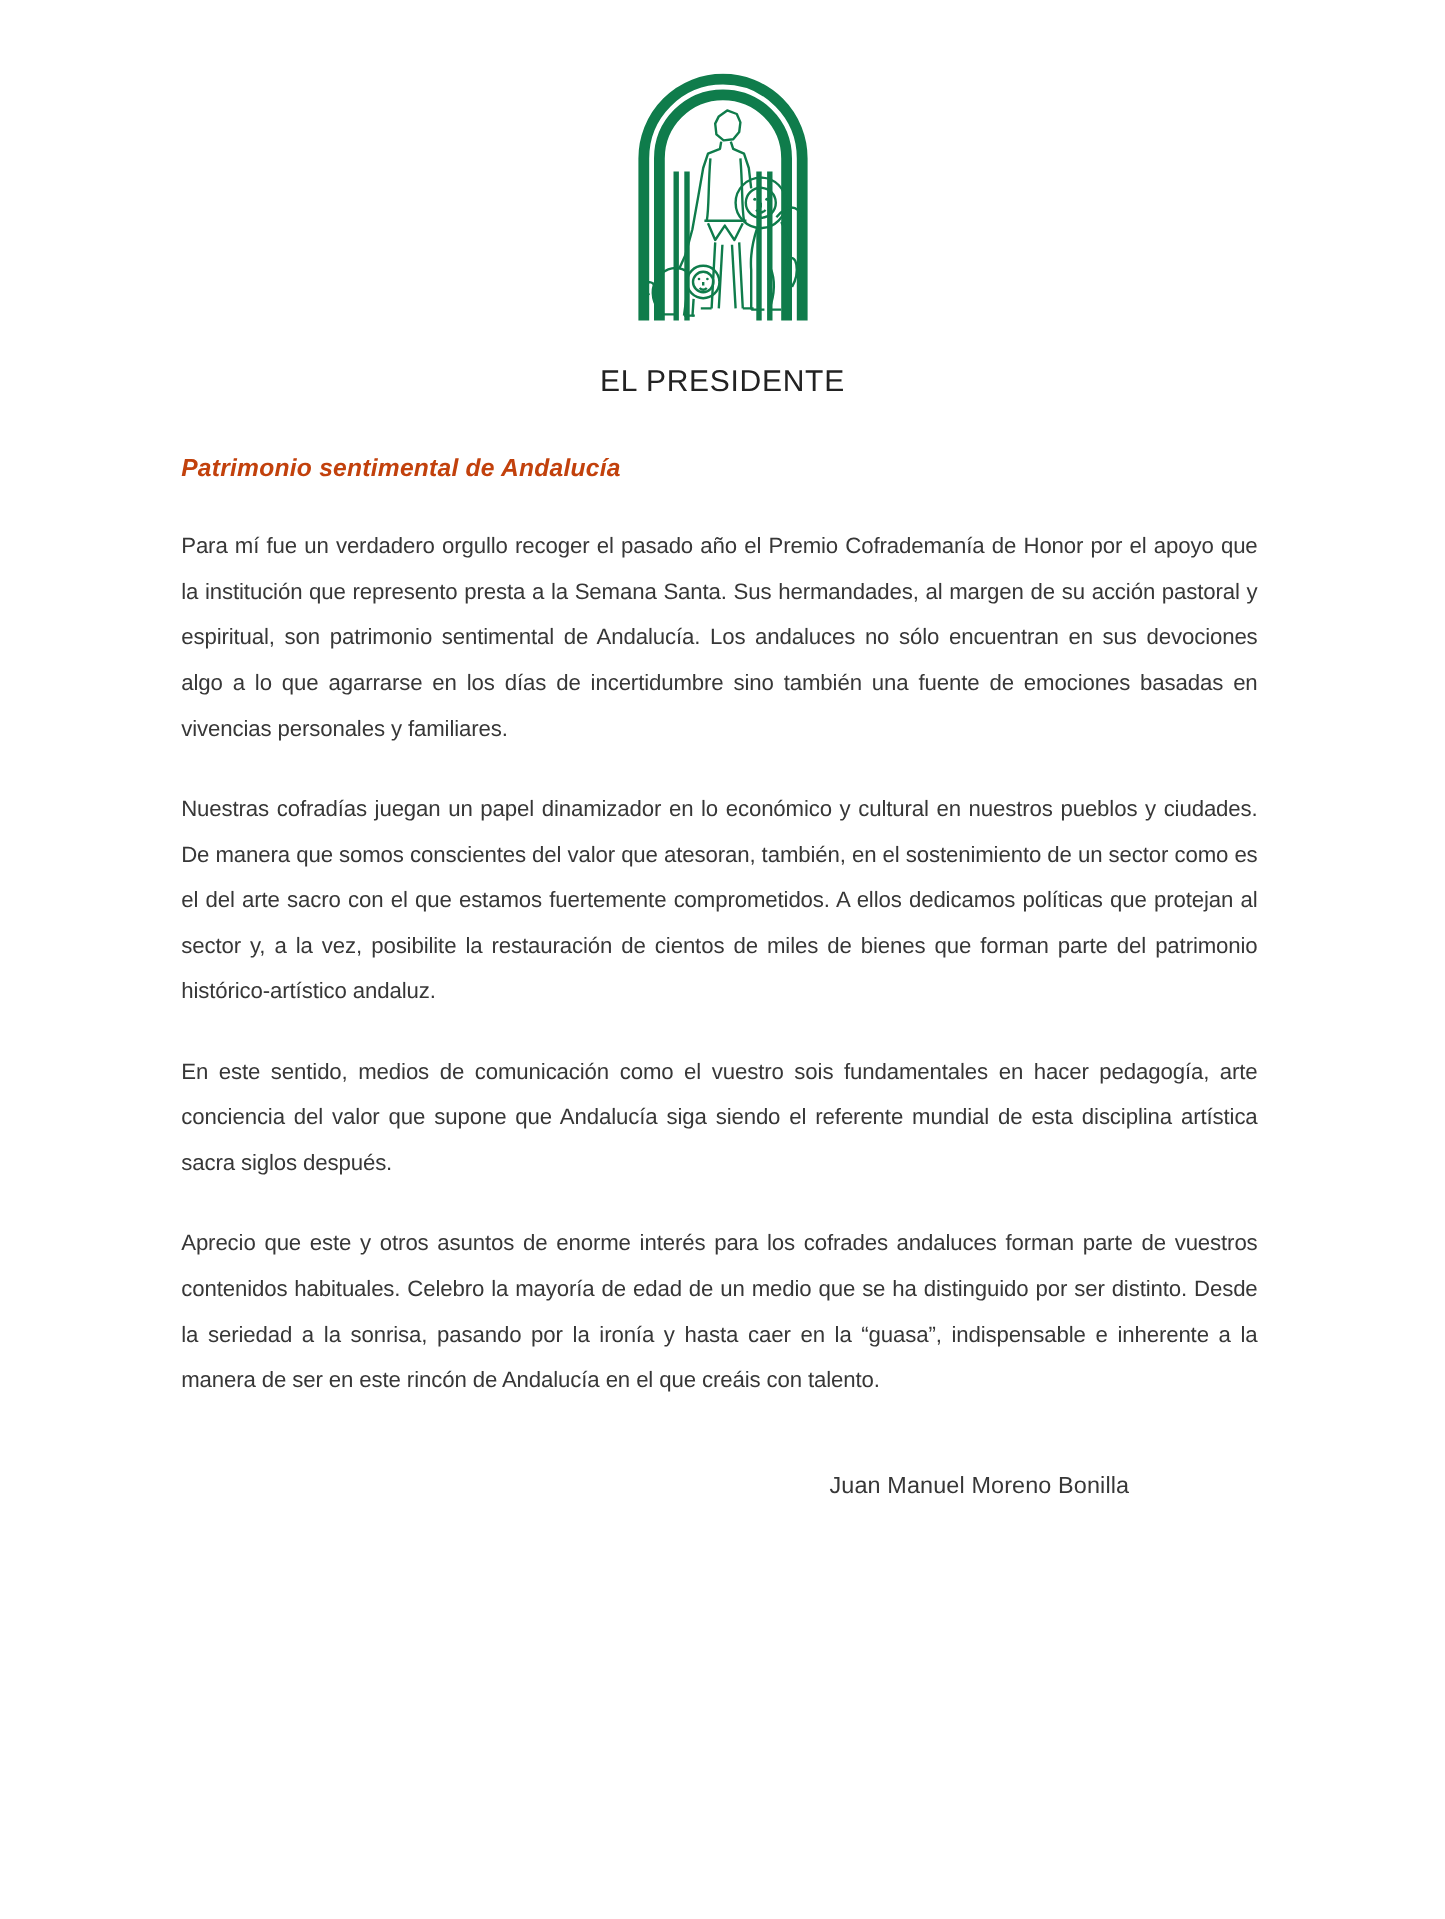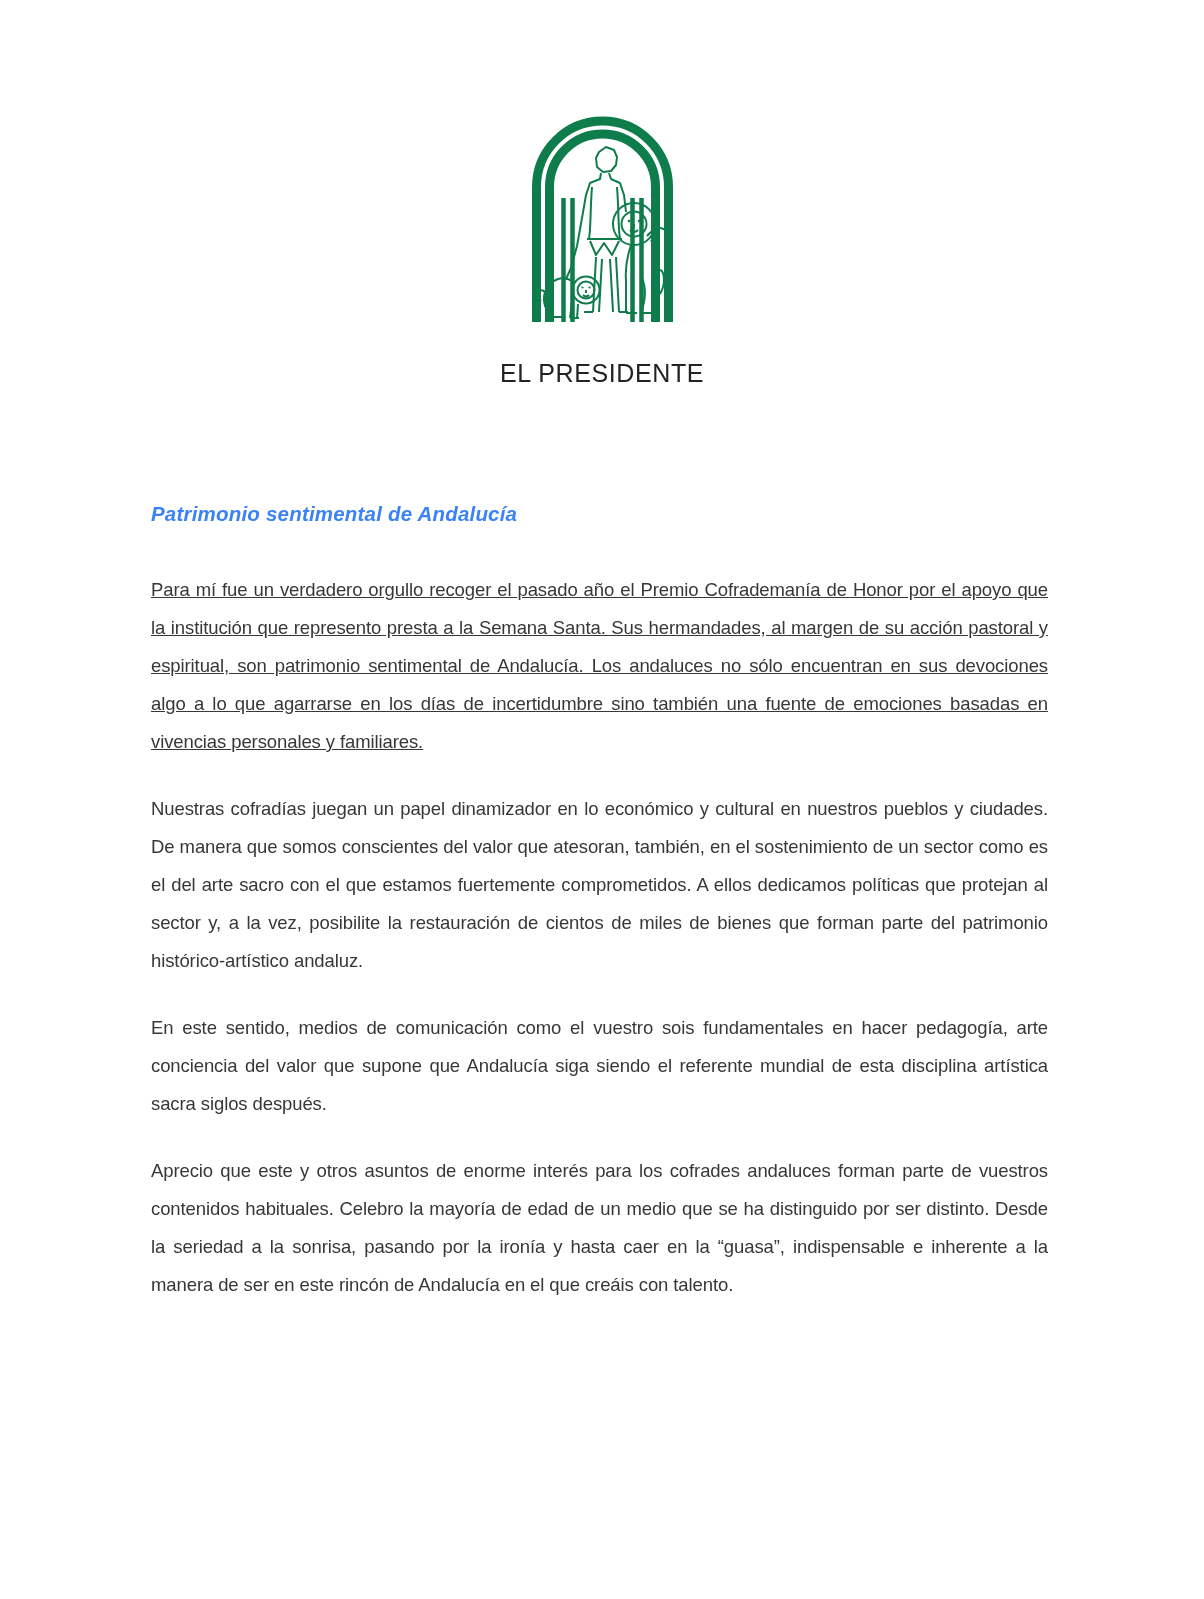--- a/index.html
+++ b/index.html
@@ -10,21 +10,21 @@
   .page {
     position: relative;
     width: 1204px;
     height: 1599px;
     margin: 0 auto;
     background: #ffffff;
     font-family: "Liberation Sans", "DejaVu Sans", sans-serif;
     color: #373737;
     overflow: hidden;
     box-sizing: border-box;
-    padding-top: 116px;
+    padding-top: 61px;
   }
   .logo-wrap {
     width: 145px;
     height: 208px;
     margin: 0 auto;
   }
   .letterhead {
     margin-top: 34px;
     text-align: center;
     color: #222222;
@@ -32,39 +32,38 @@
     line-height: 31px;
     letter-spacing: 0.6px;
   }
   .content {
     box-sizing: border-box;
     width: 100%;
     padding-left: 151px;
     padding-right: 156px;
   }
   .letter-title {
-    margin-top: 112px;
+    margin-top: 44px;
     font-size: 20.5px;
     font-weight: bold;
     font-style: italic;
-    color: #3b82f6;
+    color: #c2410c;
     letter-spacing: 0.2px;
     line-height: 26px;
   }
   .body-text p {
     margin: 0 0 29px 0;
     font-size: 18.5px;
     line-height: 38px;
     text-align: justify;
     letter-spacing: -0.1px;
     color: #373737;
   }
   .body-text p:first-child {
-    margin-top: 44px;
-    text-decoration: underline;
+    margin-top: 32px;
   }
   .signature {
     margin-top: 58px;
     text-align: right;
     padding-right: 107px;
     font-size: 19.5px;
     color: #373737;
     letter-spacing: 0.1px;
   }
 </style>
@@ -128,15 +127,16 @@
   <div class="content">
     <div class="letter-title">Patrimonio sentimental de Andalucía</div>
 
     <div class="body-text">
       <p>Para mí fue un verdadero orgullo recoger el pasado año el Premio Cofrademanía de Honor por el apoyo que la institución que represento presta a la Semana Santa. Sus hermandades, al margen de su acción pastoral y espiritual, son patrimonio sentimental de Andalucía. Los andaluces no sólo encuentran en sus devociones algo a lo que agarrarse en los días de incertidumbre sino también una fuente de emociones basadas en vivencias personales y familiares.</p>
       <p>Nuestras cofradías juegan un papel dinamizador en lo económico y cultural en nuestros pueblos y ciudades. De manera que somos conscientes del valor que atesoran, también, en el sostenimiento de un sector como es el del arte sacro con el que estamos fuertemente comprometidos. A ellos dedicamos políticas que protejan al sector y, a la vez, posibilite la restauración de cientos de miles de bienes que forman parte del patrimonio histórico-artístico andaluz.</p>
       <p>En este sentido, medios de comunicación como el vuestro sois fundamentales en hacer pedagogía, arte conciencia del valor que supone que Andalucía siga siendo el referente mundial de esta disciplina artística sacra siglos después.</p>
       <p>Aprecio que este y otros asuntos de enorme interés para los cofrades andaluces forman parte de vuestros contenidos habituales. Celebro la mayoría de edad de un medio que se ha distinguido por ser distinto. Desde la seriedad a la sonrisa, pasando por la ironía y hasta caer en la “guasa”, indispensable e inherente a la manera de ser en este rincón de Andalucía en el que creáis con talento.</p>
     </div>
 
+    <div class="signature">Juan Manuel Moreno Bonilla</div>
   </div>
 
 </div>
 
 </body></html>

